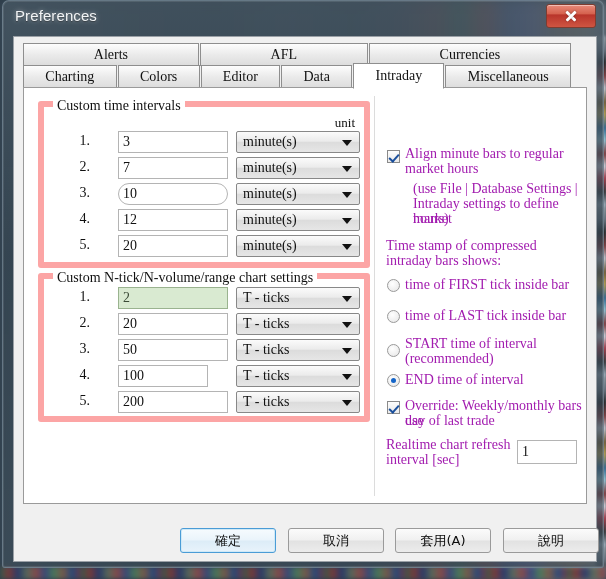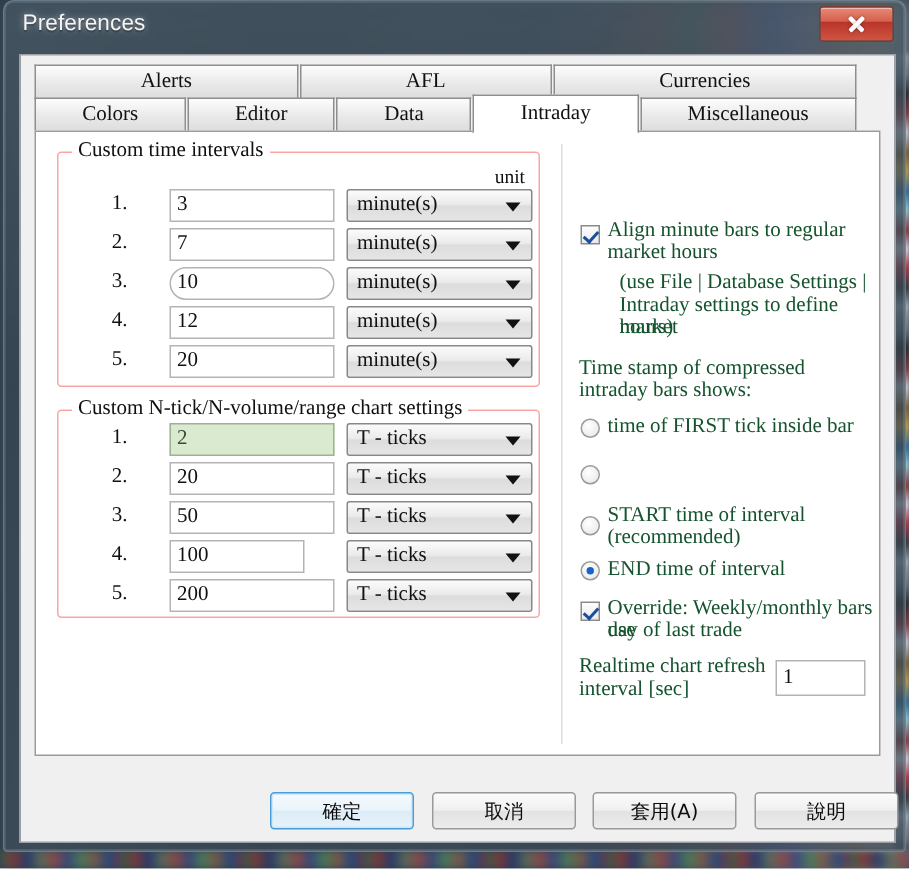--- a/index.html
+++ b/index.html
@@ -149,21 +149,21 @@
     left: 9px; top: 50px;
     width: 564px; height: 417px;
     background: #ffffff;
     border: 1px solid #9a9a9a;
     box-sizing: border-box;
   }
 
   
   .groupbox {
     position: absolute;
-    border: 1px solid #fca5a5;
+    border: 6px solid #fca5a5;
     border-radius: 3px;
   }
   .group-legend {
     position: absolute;
     top: -9px; left: 9px;
     background: #ffffff;
     padding: 0 4px;
     font-size: 14px;
     color: #101010;
     white-space: nowrap;
@@ -223,21 +223,21 @@
     width: 0; height: 0;
     border-left: 5px solid transparent;
     border-right: 5px solid transparent;
     border-top: 6px solid #111;
   }
 
   
   .rtext {
     position: absolute;
     font-size: 14px;
-    color: #14532d;
+    color: #a21caf;
     line-height: 15px;
   }
 
   .chk {
     position: absolute;
     width: 13px; height: 13px;
     box-sizing: border-box;
     border: 1px solid #8a8a8a;
     background: linear-gradient(180deg,#fdfdfd,#eaeaea);
     cursor: pointer;
@@ -317,20 +317,21 @@
 
     <div class="client">
 
       <div class="tabrow row1">
         <div class="tab">Alerts</div>
         <div class="tab">AFL</div>
         <div class="tab">Currencies</div>
       </div>
 
       <div class="tabrow row2">
+        <div class="tab">Charting</div>
         <div class="tab">Colors</div>
         <div class="tab">Editor</div>
         <div class="tab">Data</div>
         <div class="tab active">Intraday</div>
         <div class="tab">Miscellaneous</div>
       </div>
 
       <div class="tabpanel">
 
         <div class="vdivider"></div>
@@ -394,20 +395,21 @@
         <div class="rtext" style="left:389px; top:108px;">Intraday settings to define market</div>
         <div class="rtext" style="left:389px; top:123px;">hours)</div>
 
         <div class="rtext" style="left:362px; top:150px;">Time stamp of compressed</div>
         <div class="rtext" style="left:362px; top:165px;">intraday bars shows:</div>
 
         <div class="radio" style="left:363px; top:191px;"></div>
         <div class="rtext" style="left:381px; top:189px;">time of FIRST tick inside bar</div>
 
         <div class="radio" style="left:363px; top:222px;"></div>
+        <div class="rtext" style="left:381px; top:220px;">time of LAST tick inside bar</div>
 
         <div class="radio" style="left:363px; top:256px;"></div>
         <div class="rtext" style="left:381px; top:248px;">START time of interval</div>
         <div class="rtext" style="left:381px; top:263px;">(recommended)</div>
 
         <div class="radio on" style="left:363px; top:286px;"></div>
         <div class="rtext" style="left:381px; top:284px;">END time of interval</div>
 
         <div class="chk checked" style="left:363px; top:313px;"></div>
         <div class="rtext" style="left:381px; top:310px;">Override: Weekly/monthly bars use</div>

